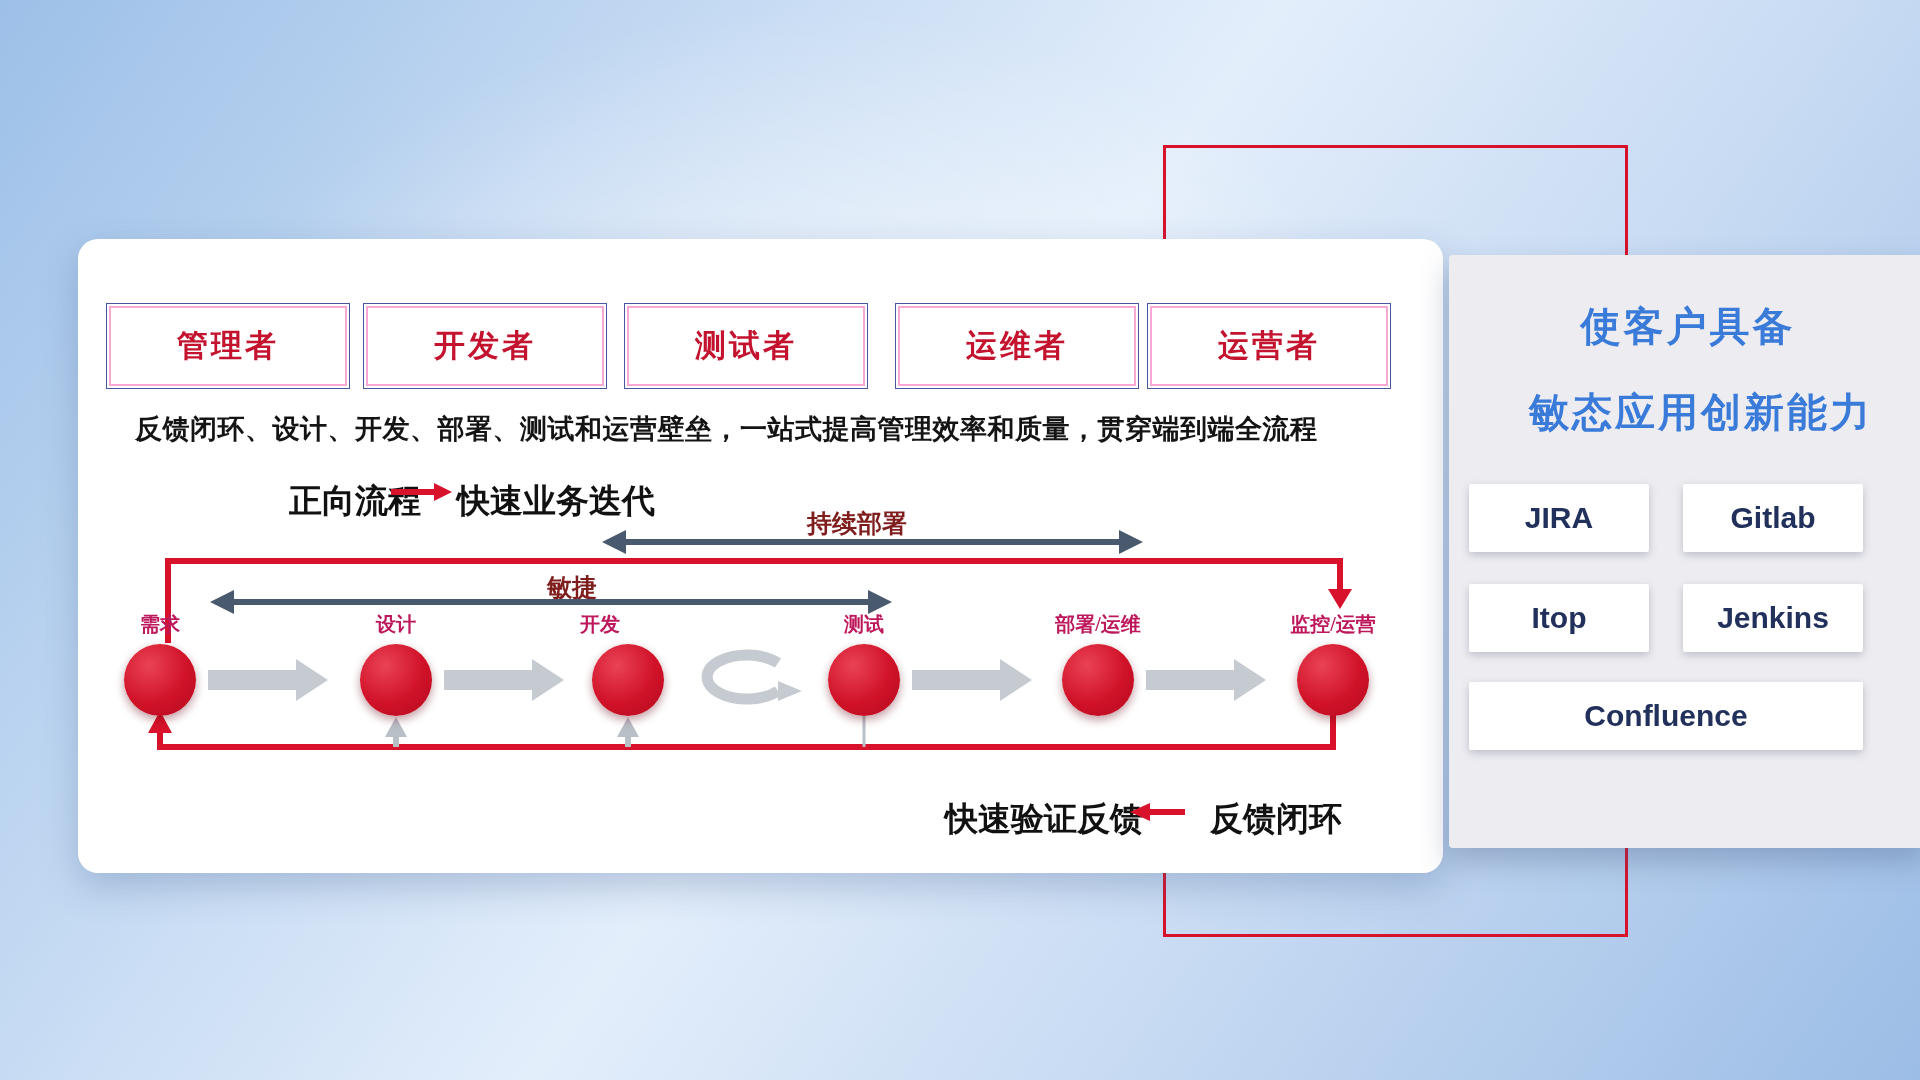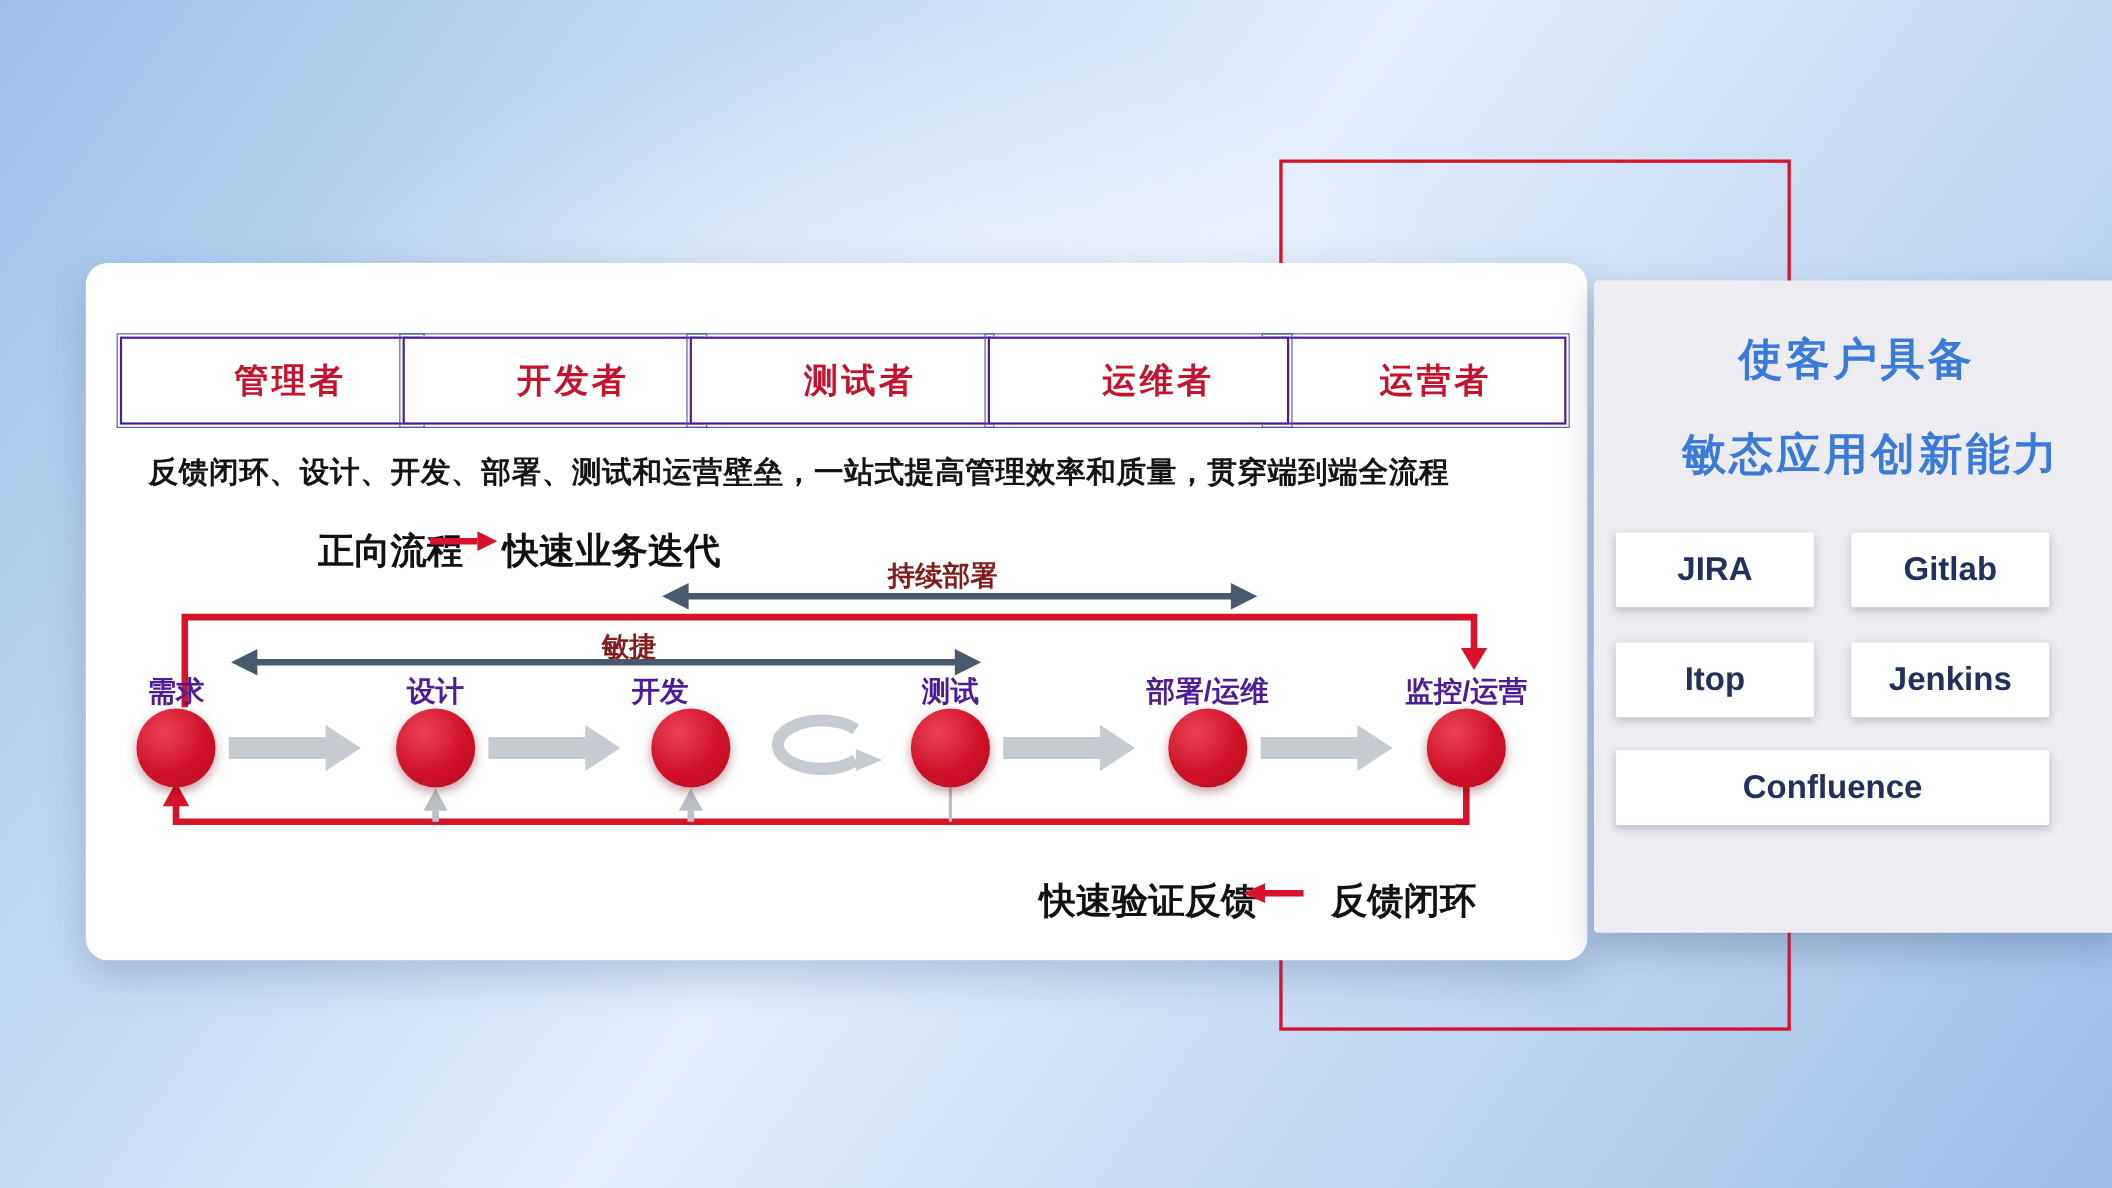--- a/index.html
+++ b/index.html
@@ -18,34 +18,34 @@
     border:3px solid #d8122a;z-index:1;
   }
   .card{
     position:absolute;left:78px;top:239px;width:1365px;height:634px;
     background:#ffffff;border-radius:20px;z-index:2;
     box-shadow:0 14px 36px rgba(60,90,140,.28);
   }
   .role-box{
     position:absolute;top:67px;width:234px;height:76px;
     display:flex;align-items:center;justify-content:center;
-    background:#fff;border:2px solid #4c1d95;
+    background:#fff;border:2px solid #f9a8d4;
     outline:1px solid #4a55a0;outline-offset:2px;
-    color:#c3132f;font-size:31px;font-weight:700;letter-spacing:3px;padding-left:36px;
+    color:#c3132f;font-size:31px;font-weight:700;letter-spacing:3px;
   }
   .description{
     position:absolute;left:57px;top:172px;width:1290px;
     color:#141414;font-size:27px;font-weight:700;letter-spacing:.5px;
   }
   .legend-label{position:absolute;color:#111;font-size:33px;font-weight:700;}
   .arrow-caption{position:absolute;color:#7f1d1d;font-size:25px;font-weight:700;text-align:center;}
   .connectors{position:absolute;left:0;top:0;width:1365px;height:634px;z-index:1;pointer-events:none;}
   .stage-label{
     position:absolute;top:372px;width:160px;height:30px;text-align:center;
-    color:#4c1d95;font-size:26px;font-weight:700;z-index:3;
+    color:#be185d;font-size:20px;font-weight:700;z-index:3;font-family:Liberation Serif, serif;
   }
   .stage-circle{
     position:absolute;top:405px;width:72px;height:72px;border-radius:50%;z-index:3;
     background:radial-gradient(circle at 35% 30%,#ea4256 0%,#d01228 55%,#b40a1e 100%);
     box-shadow:0 4px 10px rgba(100,0,15,.4);
   }
   .side-panel{
     position:absolute;left:1449px;top:255px;width:434px;height:593px;
     background:#ededf1;border-radius:4px;z-index:3;
     box-shadow:0 14px 30px rgba(70,90,130,.35);

